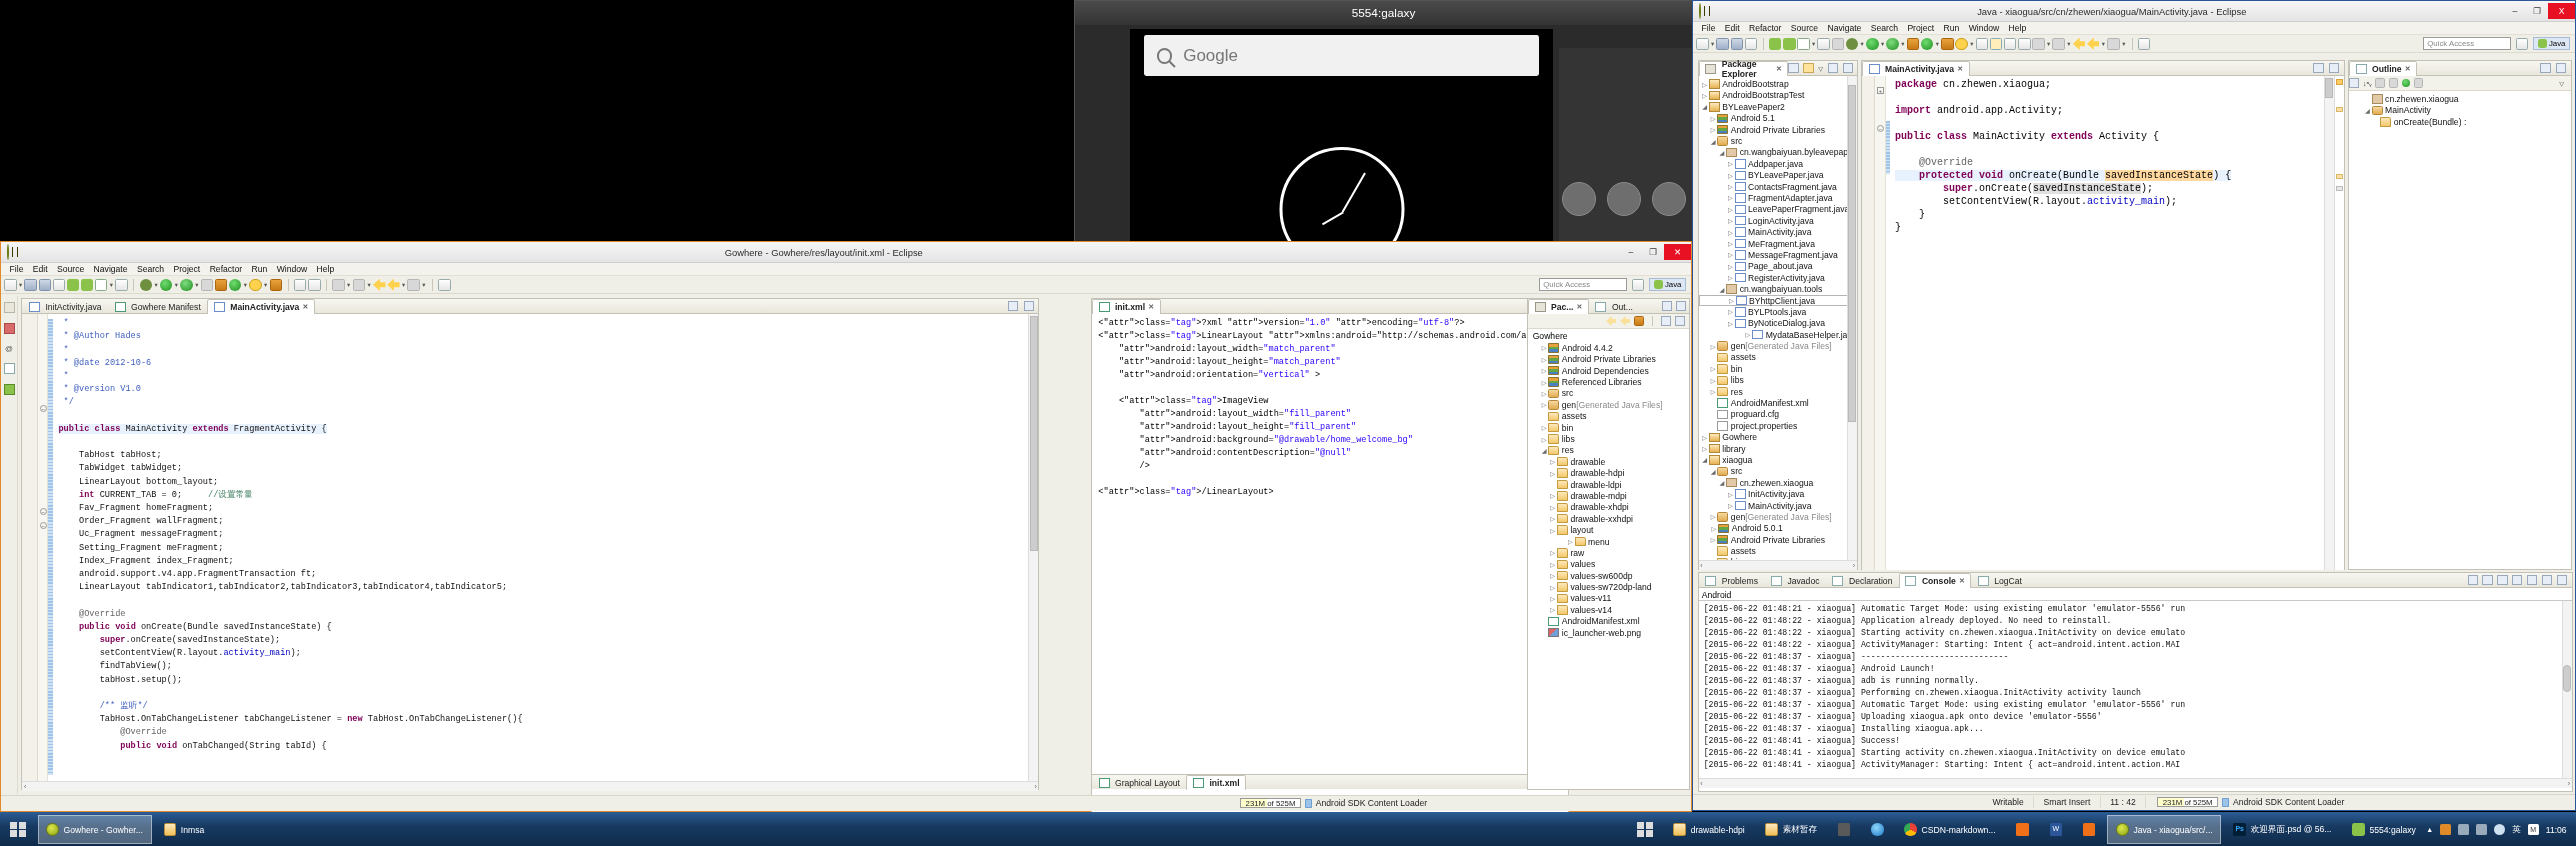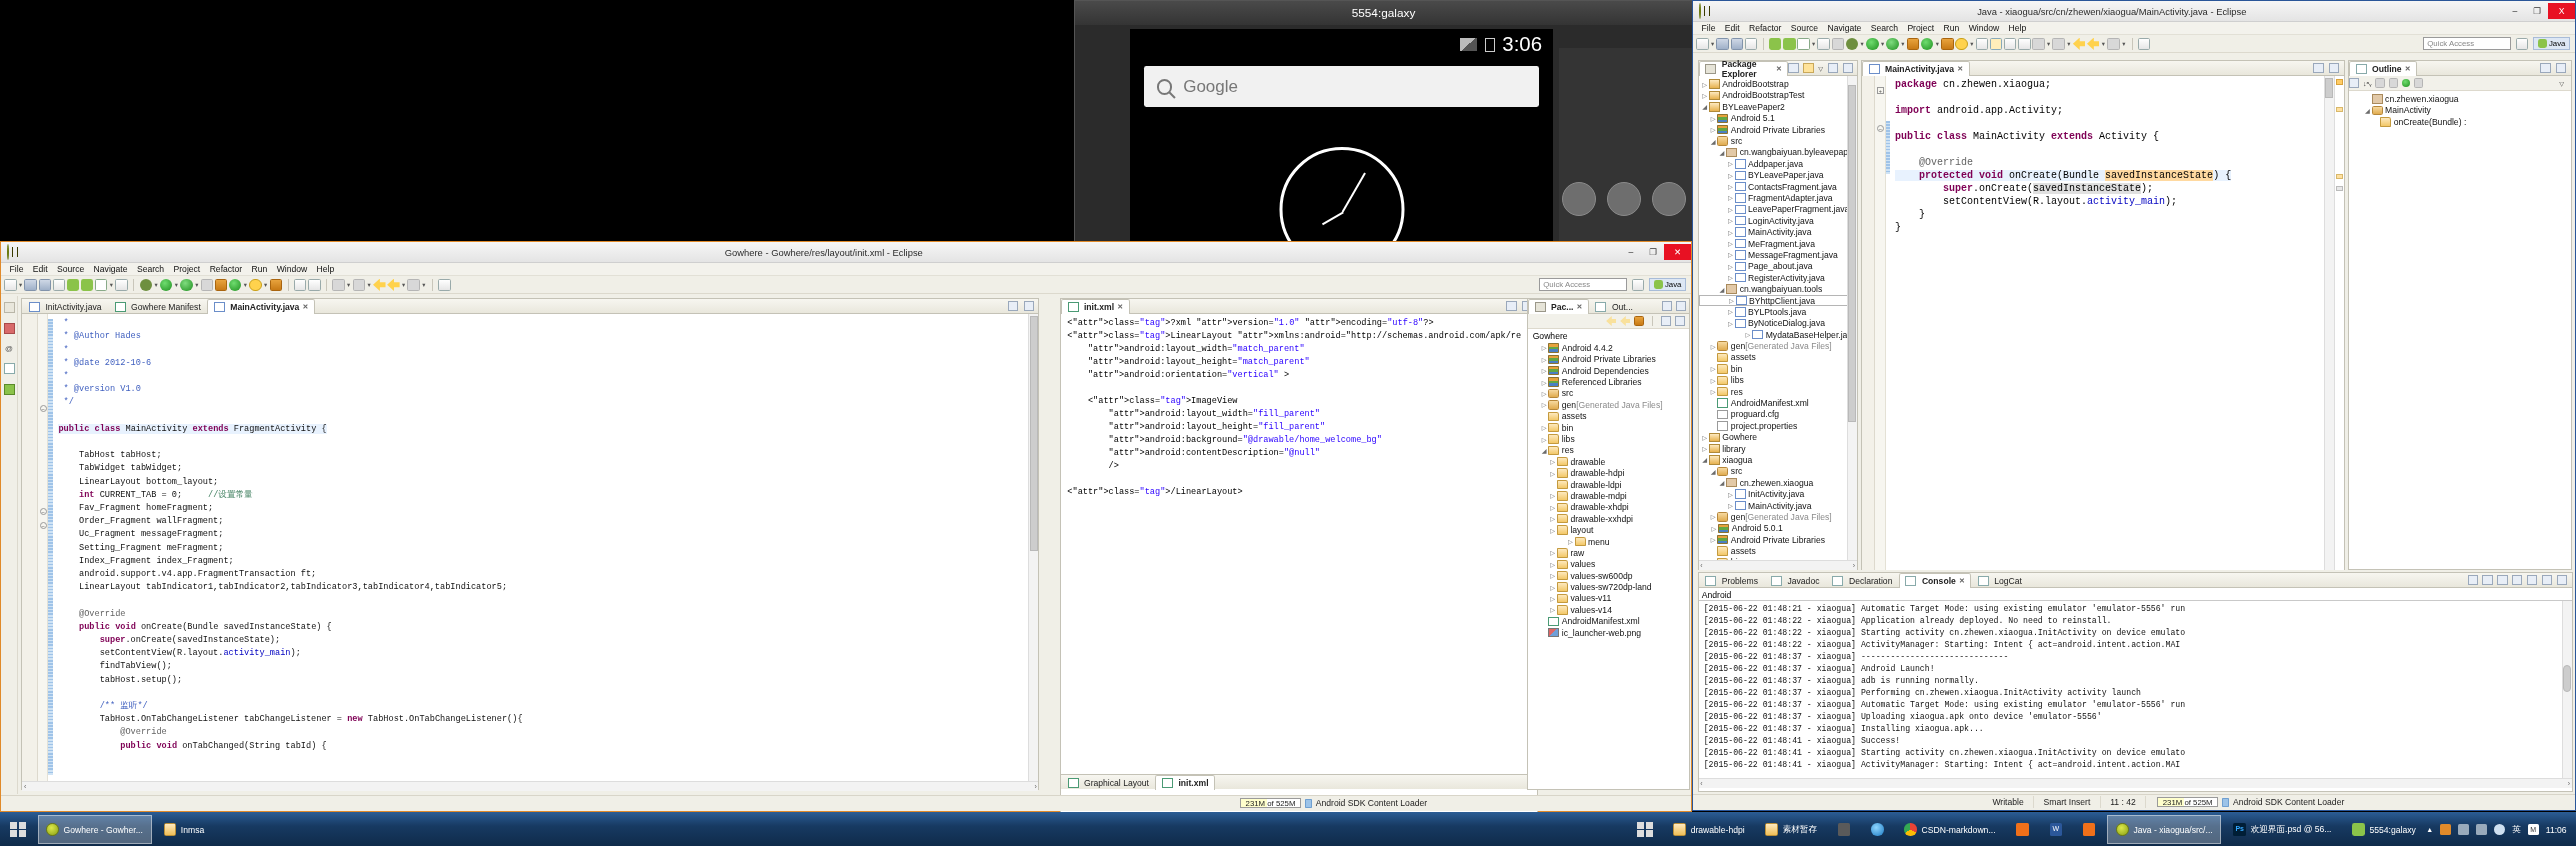--- a/index.html
+++ b/index.html
@@ -161,25 +161,20 @@
 <div id="root">
   <div class="wallpaper"></div>
 
   <div class="emu">
     <div class="emu-title">
       <span>5554:galaxy</span>
     </div>
     <div class="emu-body">
       <div class="emu-rail"></div>
       <div class="emu-screen">
-        <div class="emu-statusbar">
-          <span class="sig"></span>
-          <span class="bat"></span>
-          <span>3:06</span>
-        </div>
         <div class="gsearch">
           <span class="gmag"></span>
           <span>Google</span>
         </div>
         <div class="clockwrap">
           <div class="clock">
             <div class="hand1"></div>
             <div class="hand2"></div>
           </div>
         </div>
@@ -339,21 +334,21 @@
         <div class="vsb">
           <div class="thumb" style="top:1.6px;height:235px;"></div>
         </div>
         <div class="hsb">
             <span>‹</span>
             <span>›</span>
           </div>
       </div>
     </div>
 
-    <div class="pane" style="left:1059px;top:56px;width:478px;height:540px;">
+    <div class="pane" style="left:1090px;top:56px;width:478px;height:540px;">
       <div class="pane-tabs">
         <div class="ptab active">
           <span class="tico ic-xml"></span>
           <span>init.xml</span>
           <span class="x">✕</span>
         </div>
         <div style="margin-left:auto;display:flex;align-items:center;gap:5.5px;padding-right:4.7px;">
           <span class="pmini"></span>
           <span class="pmini"></span>
         </div>

